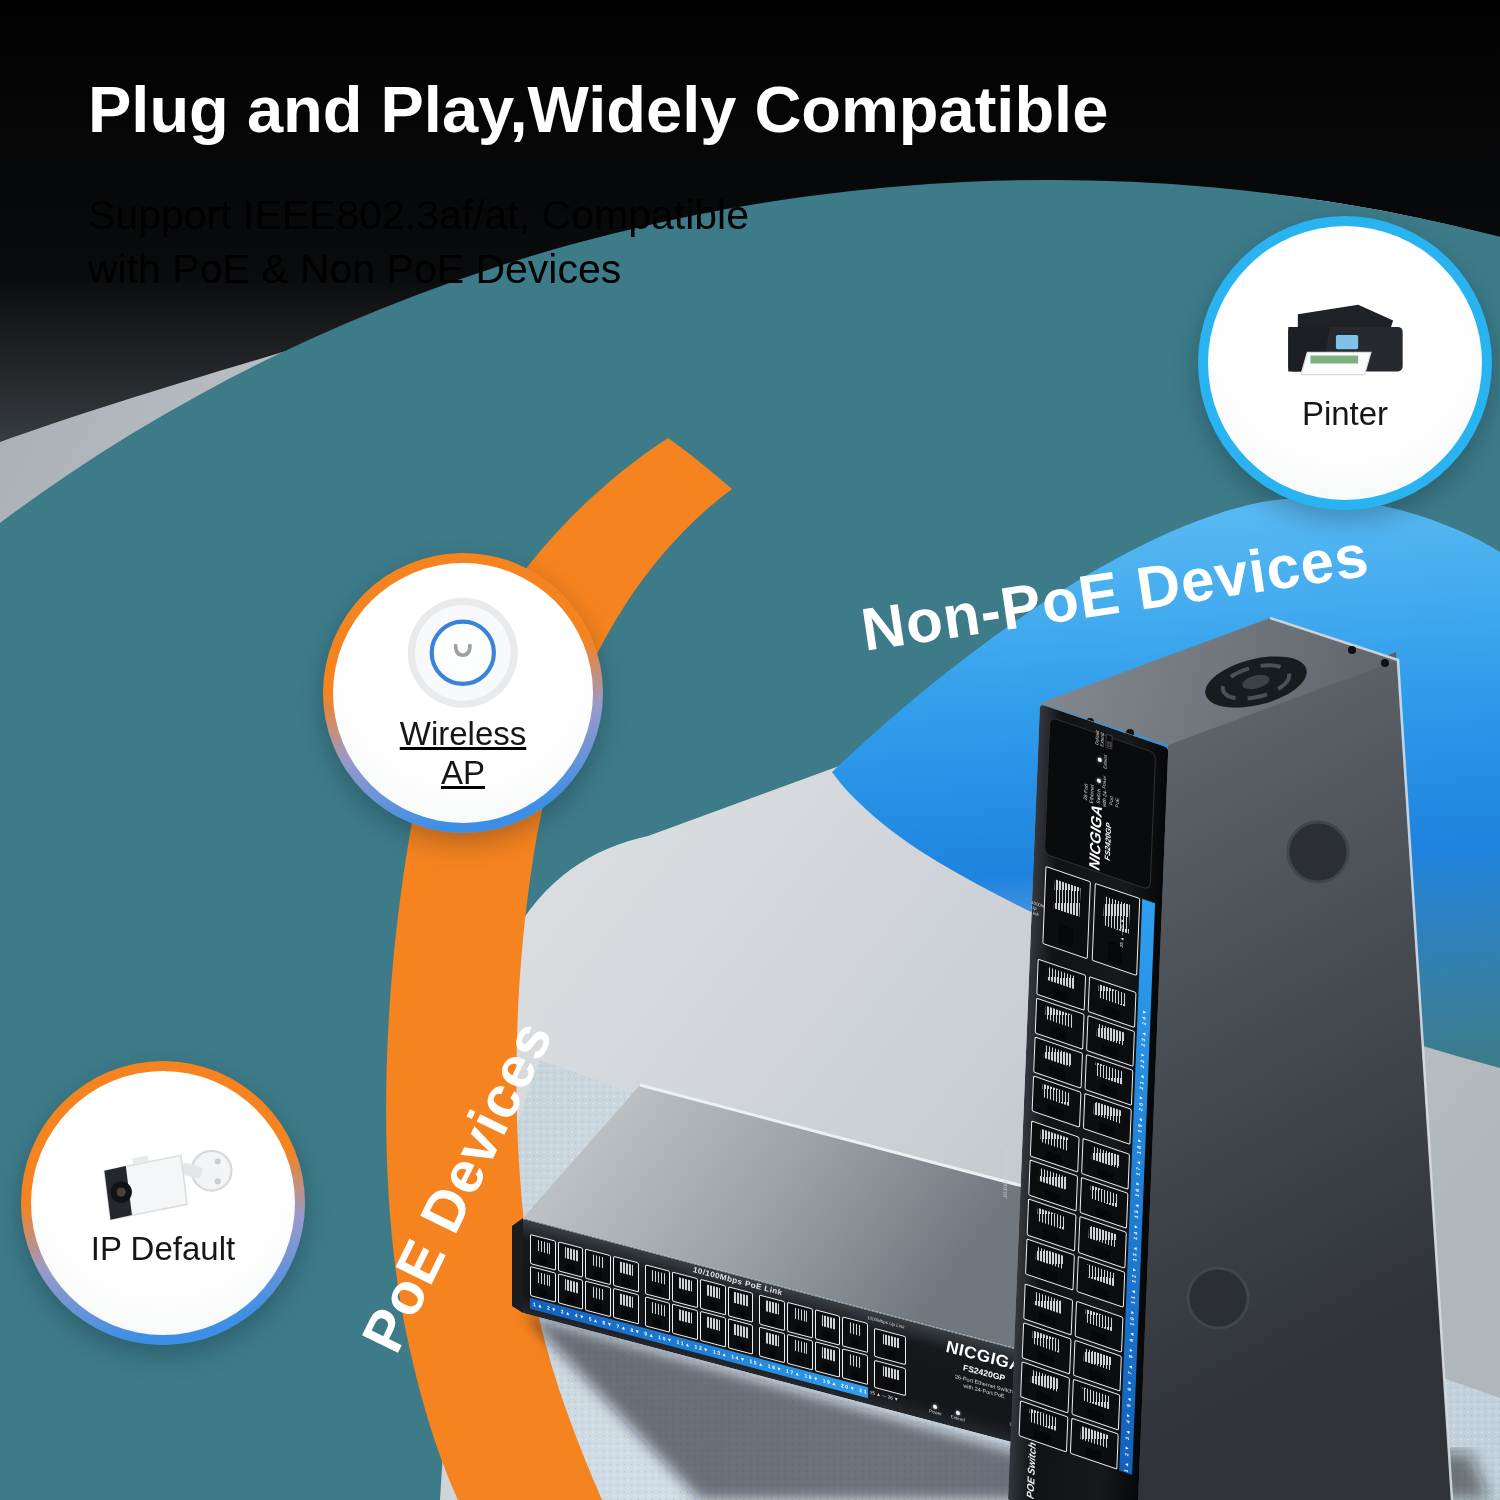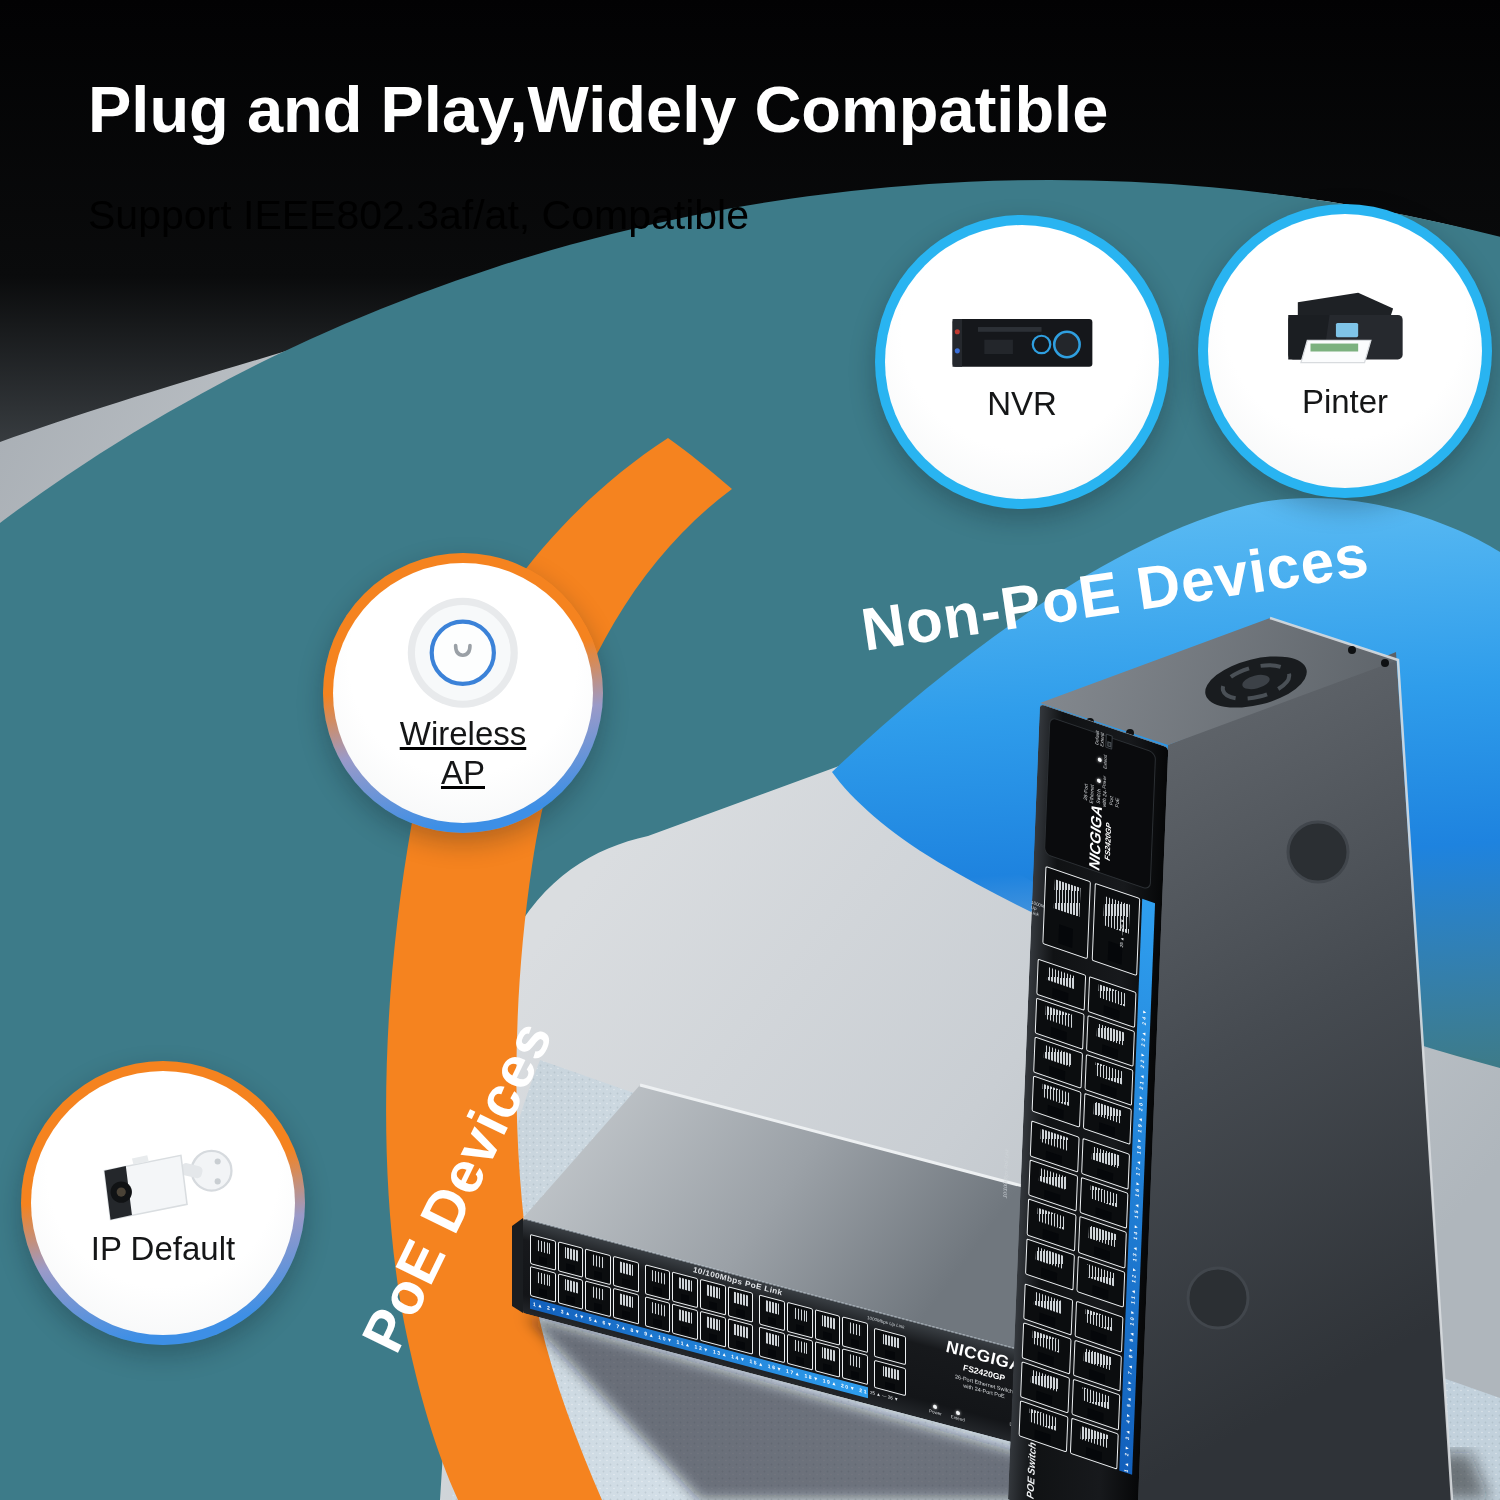--- a/index.html
+++ b/index.html
@@ -352,45 +352,29 @@
         <span>10/100Mbps PoE Link</span>
       </div>
     <div class="abs vpoesw">
         <span>POE Switch</span>
       </div>
   </div>
 
   <div class="abs title">Plug and Play,Widely Compatible</div>
   <div class="abs subtitle">
     <span>Support IEEE802.3af/at, Compatible</span><br>
+    <span>with PoE &amp; Non PoE Devices</span>
   </div>
 
   <div class="abs band-label lbl-nonpoe">Non-PoE Devices</div>
   <div class="abs band-label lbl-poe">PoE Devices</div>
 
 
-  <div class="abs dev" style="left:875px;top:215px;width:294px;height:294px;">
-    <div class="ring ring-blue">
-        <div class="disc">
-      <svg viewBox="0 0 100 52">
-        <rect x="6" y="12" width="88" height="30" rx="2" fill="#15171b"></rect>
-        <rect x="6" y="12" width="6" height="30" fill="#25282d"></rect>
-        <rect x="22" y="17" width="40" height="3" fill="#2c3036"></rect>
-        <circle cx="78" cy="28" r="8" fill="#23262b" stroke="#2f9fe0" stroke-width="1.6"></circle>
-        <circle cx="62" cy="28" r="5.5" fill="none" stroke="#2f9fe0" stroke-width="1.4"></circle>
-        <rect x="26" y="25" width="18" height="9" fill="#23262b"></rect>
-        <circle cx="9" cy="20" r="1.6" fill="#c03a30"></circle>
-            <circle cx="9" cy="32" r="1.6" fill="#3b6fd8"></circle>
-      </svg>
-      <div class="dev-label">NVR</div>
-    </div>
-      </div>
-  </div>
-
-  <div class="abs dev" style="left:1198px;top:204px;width:294px;height:294px;">
+
+  <div class="abs dev" style="left:1198px;top:216px;width:294px;height:294px;">
     <div class="ring ring-blue">
         <div class="disc">
       <svg viewBox="0 0 100 64">
         <path d="M20,14 L58,8 L80,18 L78,24 L20,24 Z" fill="#1e2125"></path>
         <rect x="14" y="22" width="72" height="28" rx="3" fill="#26292e"></rect>
         <path d="M14,22 L40,22 L36,50 L14,50 Z" fill="#1b1e22"></path>
         <rect x="44" y="27" width="14" height="9" rx="1" fill="#7fc4e8"></rect>
         <path d="M26,38 L66,38 L62,52 L22,52 Z" fill="#fbfcfd" stroke="#d8dbde" stroke-width="0.8"></path>
         <rect x="28" y="40" width="30" height="5" fill="#5c9e5f" opacity="0.8"></rect>
       </svg>

